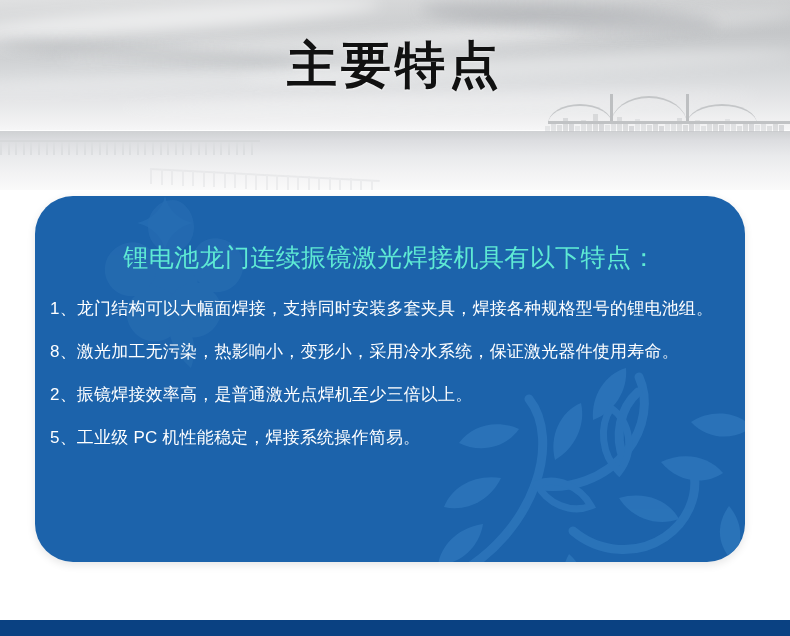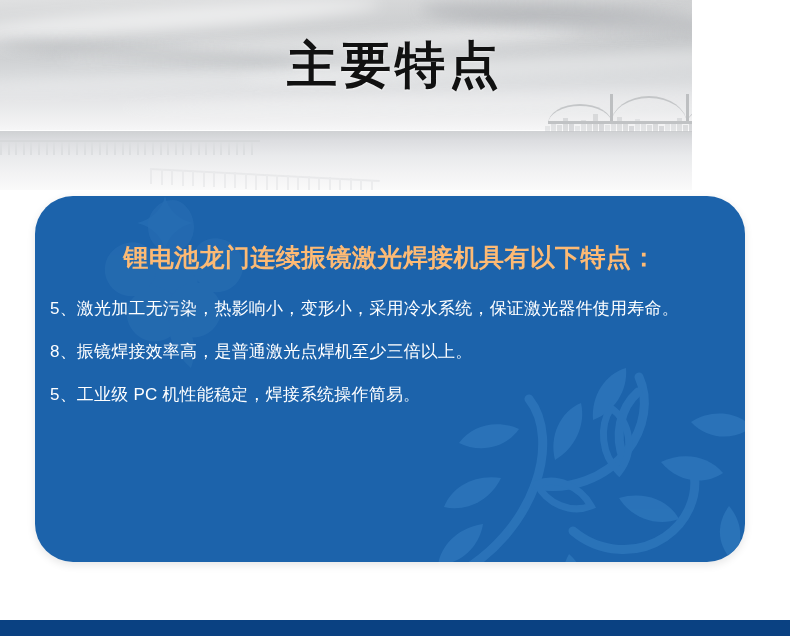--- a/index.html
+++ b/index.html
@@ -12,21 +12,21 @@
     height: 636px;
     font-family: "Liberation Sans", "DejaVu Sans", sans-serif;
     overflow: hidden;
     position: relative;
   }
 
   
   .banner {
     position: absolute;
     left: 0; top: 0;
-    width: 692px;
+    width: 790px;
     height: 190px;
     overflow: hidden;
     background: #c4b5fd;
   }
   
   .sky {
     position: absolute;
     left: 0; top: 0;
     width: 790px; height: 132px;
     background:
@@ -145,22 +145,22 @@
 
   .orn-left  { left: 18px;  top: -6px;  opacity: 0.55; }
   .orn-right { right: -8px; bottom: -24px; opacity: 0.75; }
 
   .panel-heading {
     position: absolute;
     left: 25px; top: 44px;
     width: 660px;
     font-size: 25px;
     line-height: 34px;
-    font-weight: bold;
-    color: #fdba74;
+    font-weight: normal;
+    color: #5eead4;
     letter-spacing: 0.4px;
     text-align: center;
   }
 
   .feature-list {
     position: absolute;
     left: 15px; top: 101px;
     width: 690px;
     margin: 0; padding: 0;
     list-style: none;
@@ -359,19 +359,20 @@
       <g fill="none" stroke="#2f78bd" stroke-width="7" stroke-linecap="round">
         <path d="M196 116c16-20 12-50-8-64-12 18-10 47 8 64z"></path>
         <path d="M168 150c-20 8-44-2-54-22 19-8 43 2 54 22z"></path>
       </g>
     </svg>
   </div>
 
   <div class="panel-heading">锂电池龙门连续振镜激光焊接机具有以下特点：</div>
 
   <ul class="feature-list" id="feature-list">
-      <li class="feature-item">5、激光加工无污染，热影响小，变形小，采用冷水系统，保证激光器件使用寿命。</li>
-      <li class="feature-item">8、振镜焊接效率高，是普通激光点焊机至少三倍以上。</li>
+      <li class="feature-item">1、龙门结构可以大幅面焊接，支持同时安装多套夹具，焊接各种规格型号的锂电池组。</li>
+      <li class="feature-item">8、激光加工无污染，热影响小，变形小，采用冷水系统，保证激光器件使用寿命。</li>
+      <li class="feature-item">2、振镜焊接效率高，是普通激光点焊机至少三倍以上。</li>
       <li class="feature-item">5、工业级 PC 机性能稳定，焊接系统操作简易。</li>
     </ul>
 </div>
 
 <div class="footer-bar"></div>
 
 </body></html>

